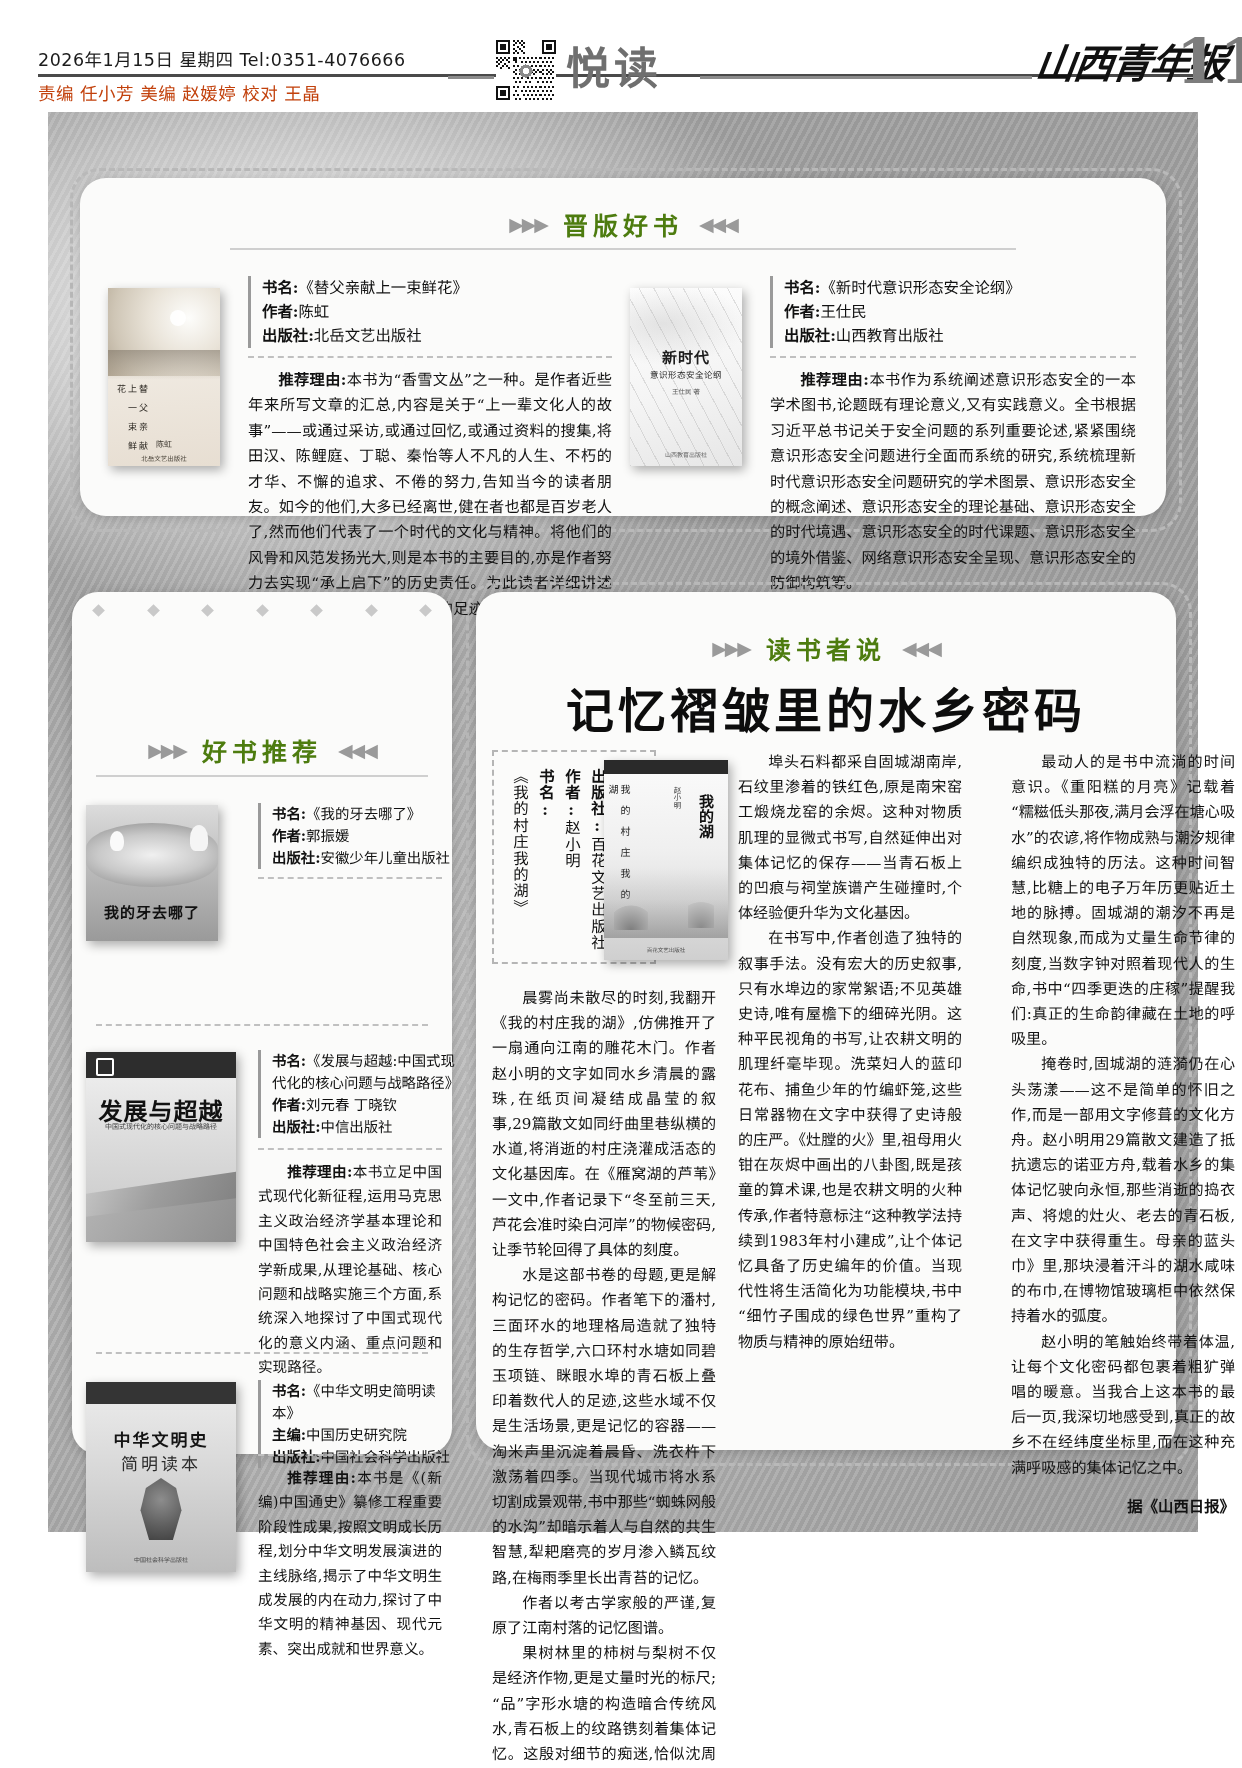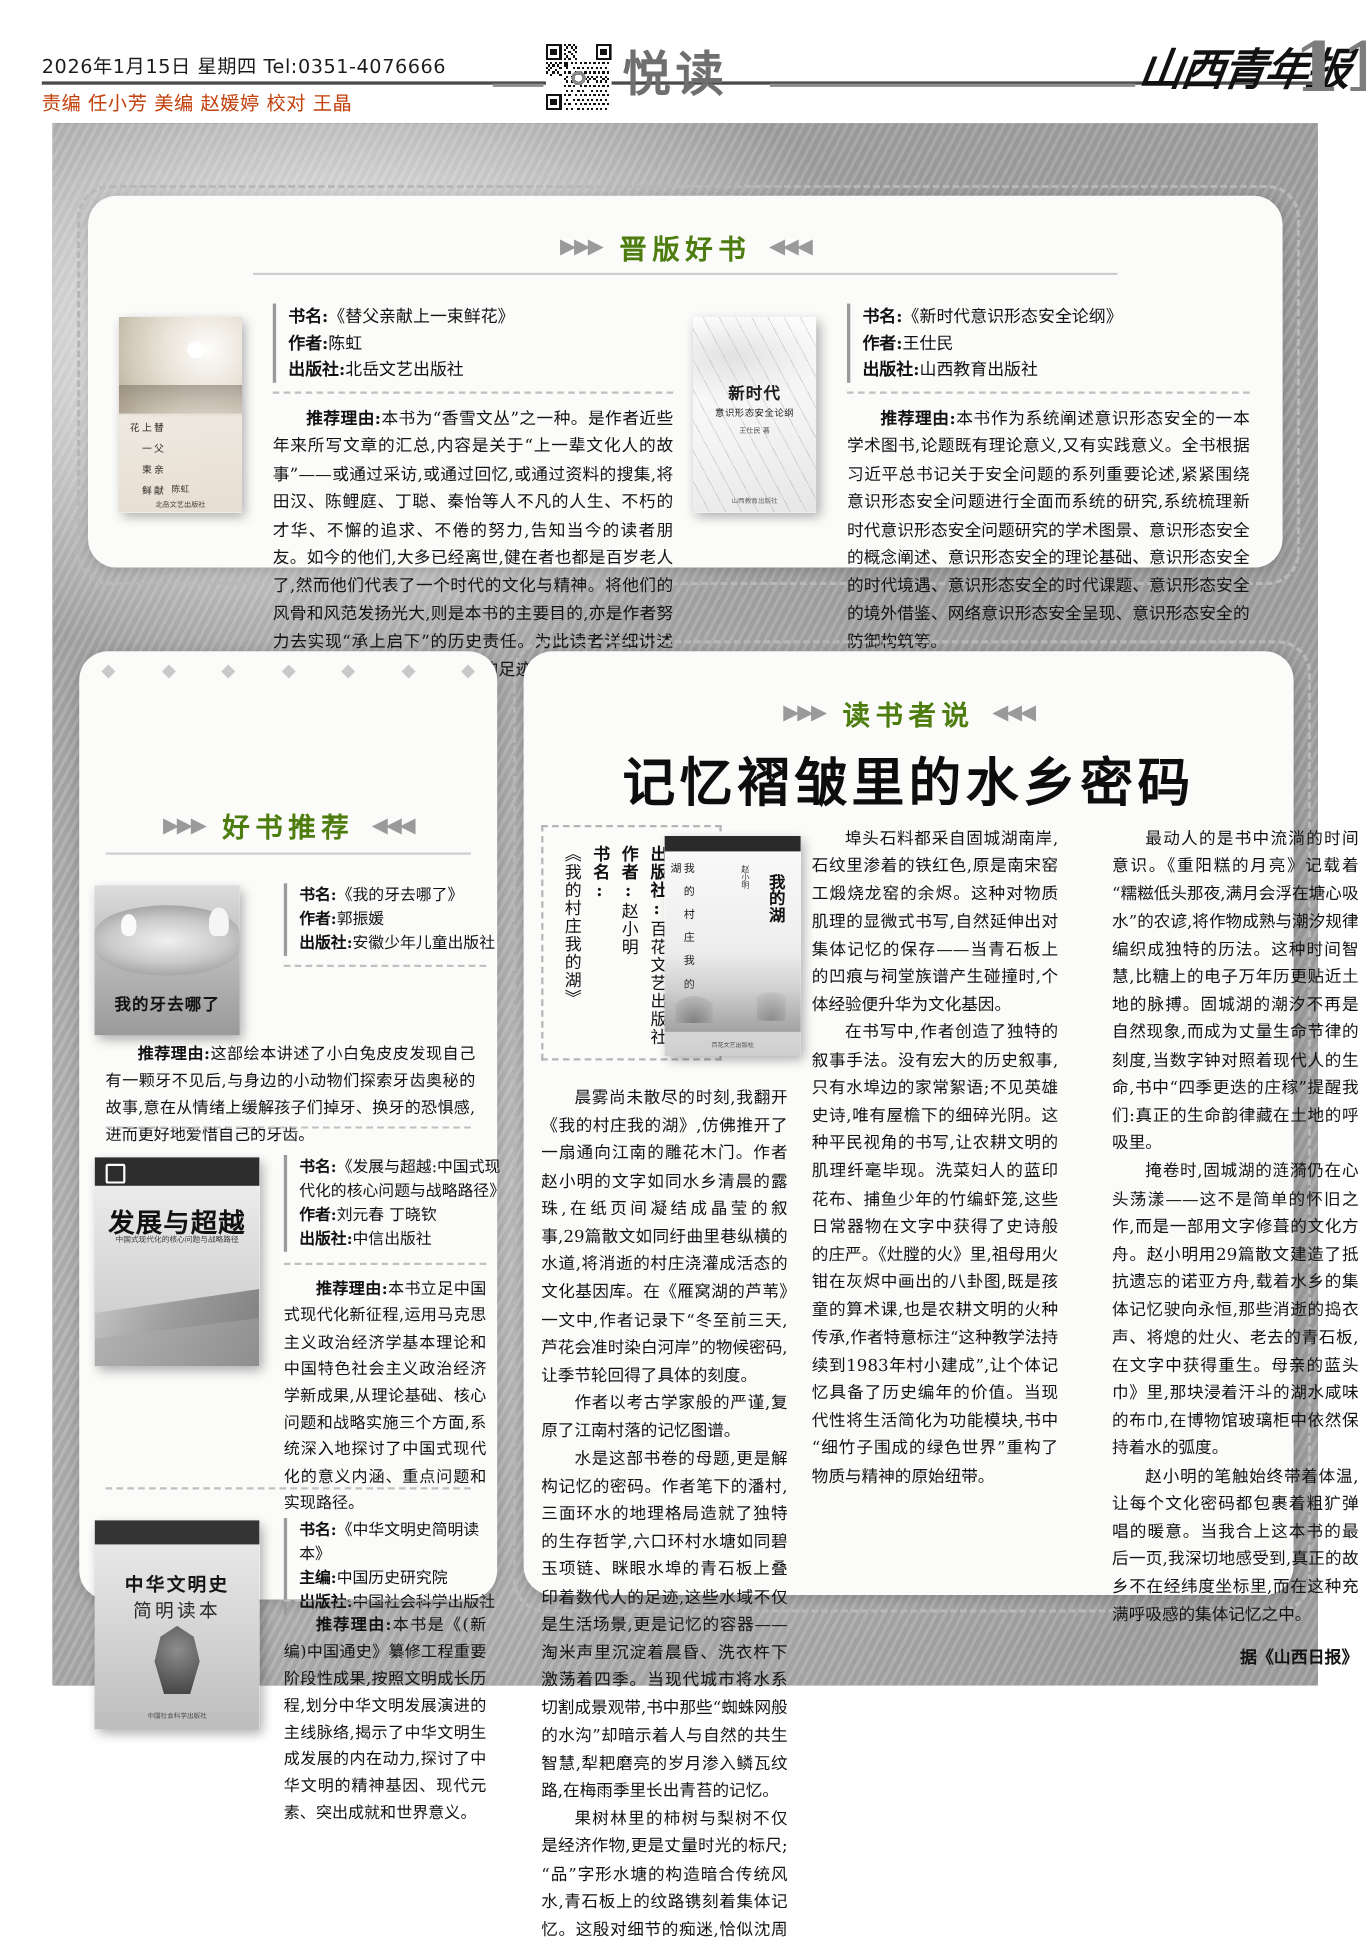--- a/index.html
+++ b/index.html
@@ -218,23 +218,20 @@
         <div style="position:absolute;left:24px;top:26px;width:14px;height:20px;background:#fafafa;border-radius:50% 50% 40% 40%;"></div>
         <div style="position:absolute;left:104px;top:20px;width:18px;height:26px;background:#f5f5f5;border-radius:50% 50% 30% 30%;"></div>
         <div class="cap" style="top:96px;font-size:15px;font-weight:700;color:#111;letter-spacing:1px;">我的牙去哪了</div>
       </div>
       <div class="meta-wrap meta" style="position:absolute;left:186px;top:6px;width:184px;font-size:14.4px;line-height:22px;">
         <div><b>书名:</b><span>《我的牙去哪了》</span></div>
         <div><b>作者:</b><span>郭振媛</span></div>
         <div><b>出版社:</b><span>安徽少年儿童出版社</span></div>
       </div>
       <div class="dotted" style="position:absolute;left:186px;top:80px;width:184px;"></div>
-      <div class="reason" style="position:absolute;left:24px;top:150px;width:336px;font-size:14.6px;line-height:24.4px;">
-        <b style="margin-left:2em;">推荐理由:</b><span>这部绘本讲述了小白兔皮皮发现自己有一颗牙不见后,与身边的小动物们探索牙齿奥秘的故事,意在从情绪上缓解孩子们掉牙、换牙的恐惧感,进而更好地爱惜自己的牙齿。</span>
-      </div>
     </div>
 
     <div class="dotted" style="position:absolute;left:24px;top:432px;width:332px;"></div>
 
     <div style="position:absolute;left:0;top:452px;width:380px;height:220px;">
       <div class="cover" style="left:14px;top:8px;width:150px;height:190px;
                   background:linear-gradient(180deg,#f2f2f2 0%,#dedede 42%,#c6c6c6 100%);">
         <div style="position:absolute;left:0;right:0;top:0;height:26px;background:#2d2d2d;"></div>
         <div style="position:absolute;left:10px;top:6px;width:14px;height:14px;border:2px solid #fff;border-radius:2px;"></div>
         <div class="cap" style="top:40px;font-size:24px;font-weight:700;color:#111;letter-spacing:1px;">发展与超越</div>
@@ -316,22 +313,22 @@
         <div style="position:absolute;left:10px;bottom:30px;width:34px;height:30px;
              background:radial-gradient(circle at 50% 100%, #7e7e7e 0%, #b8b8b8 70%, transparent 72%);"></div>
         <div style="position:absolute;right:14px;bottom:32px;width:26px;height:34px;
              background:radial-gradient(circle at 50% 100%, #8a8a8a 0%, #c0c0c0 70%, transparent 72%);"></div>
         <div class="cap" style="bottom:6px;top:auto;font-size:5.5px;color:#4d4d4d;">百花文艺出版社</div>
       </div>
     </div>
 
     <div class="col" style="position:absolute;left:16px;top:394px;width:224px;">
       <p>晨雾尚未散尽的时刻,我翻开《我的村庄我的湖》,仿佛推开了一扇通向江南的雕花木门。作者赵小明的文字如同水乡清晨的露珠,在纸页间凝结成晶莹的叙事,29篇散文如同纡曲里巷纵横的水道,将消逝的村庄浇灌成活态的文化基因库。在《雁窝湖的芦苇》一文中,作者记录下“冬至前三天,芦花会准时染白河岸”的物候密码,让季节轮回得了具体的刻度。</p>
+      <p>水是这部书卷的母题,更是解构记忆的密码。作者笔下的潘村,三面环水的地理格局造就了独特的生存哲学,六口环村水塘如同碧玉项链、眯眼水埠的青石板上叠印着数代人的足迹,这些水域不仅是生活场景,更是记忆的容器——淘米声里沉淀着晨昏、洗衣杵下激荡着四季。当现代城市将水系切割成景观带,书中那些“蜘蛛网般的水沟”却暗示着人与自然的共生智慧,犁耙磨亮的岁月渗入鳞瓦纹路,在梅雨季里长出青苔的记忆。</p>
       <p>作者以考古学家般的严谨,复原了江南村落的记忆图谱。</p>
-      <p>水是这部书卷的母题,更是解构记忆的密码。作者笔下的潘村,三面环水的地理格局造就了独特的生存哲学,六口环村水塘如同碧玉项链、眯眼水埠的青石板上叠印着数代人的足迹,这些水域不仅是生活场景,更是记忆的容器——淘米声里沉淀着晨昏、洗衣杵下激荡着四季。当现代城市将水系切割成景观带,书中那些“蜘蛛网般的水沟”却暗示着人与自然的共生智慧,犁耙磨亮的岁月渗入鳞瓦纹路,在梅雨季里长出青苔的记忆。</p>
       <p>果树林里的柿树与梨树不仅是经济作物,更是丈量时光的标尺;“品”字形水塘的构造暗合传统风水,青石板上的纹路镌刻着集体记忆。这殷对细节的痴迷,恰似沈周《东庄图》里对水榭梁椽的工笔描摹。在《青石板的夏天》一文中,作者考证出每块</p>
     </div>
 
     <div class="col" style="position:absolute;left:262px;top:158px;width:224px;">
       <p>埠头石料都采自固城湖南岸,石纹里渗着的铁红色,原是南宋窑工煅烧龙窑的余烬。这种对物质肌理的显微式书写,自然延伸出对集体记忆的保存——当青石板上的凹痕与祠堂族谱产生碰撞时,个体经验便升华为文化基因。</p>
       <p>在书写中,作者创造了独特的叙事手法。没有宏大的历史叙事,只有水埠边的家常絮语;不见英雄史诗,唯有屋檐下的细碎光阴。这种平民视角的书写,让农耕文明的肌理纤毫毕现。洗菜妇人的蓝印花布、捕鱼少年的竹编虾笼,这些日常器物在文字中获得了史诗般的庄严。《灶膛的火》里,祖母用火钳在灰烬中画出的八卦图,既是孩童的算术课,也是农耕文明的火种传承,作者特意标注“这种教学法持续到1983年村小建成”,让个体记忆具备了历史编年的价值。当现代性将生活简化为功能模块,书中“细竹子围成的绿色世界”重构了物质与精神的原始纽带。</p>
     </div>
 
     <div class="col" style="position:absolute;left:508px;top:158px;width:224px;margin-left:27px;">
       <p>最动人的是书中流淌的时间意识。《重阳糕的月亮》记载着“糯糍低头那夜,满月会浮在塘心吸水”的农谚,将作物成熟与潮汐规律编织成独特的历法。这种时间智慧,比糖上的电子万年历更贴近土地的脉搏。固城湖的潮汐不再是自然现象,而成为丈量生命节律的刻度,当数字钟对照着现代人的生命,书中“四季更迭的庄稼”提醒我们:真正的生命韵律藏在土地的呼吸里。</p>

